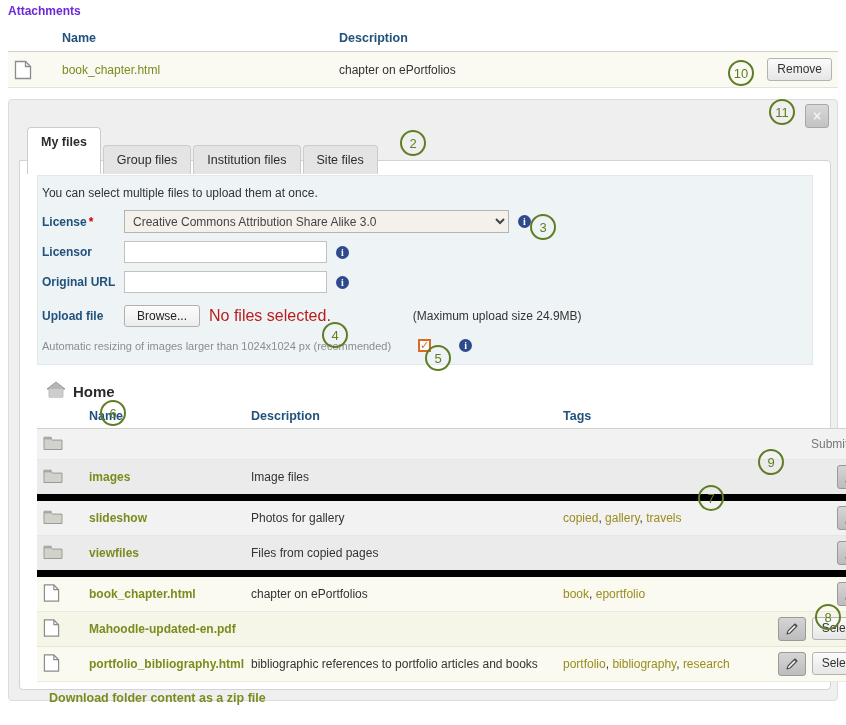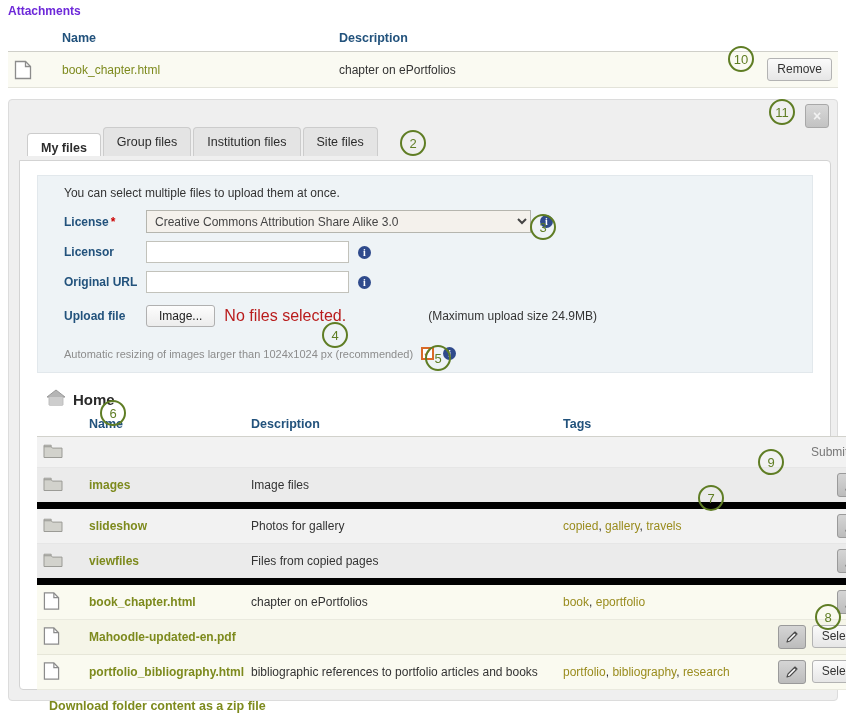--- a/index.html
+++ b/index.html
@@ -140,42 +140,42 @@
     font-size: 12.5px;
     color: #2c2c2c;
     margin-right: 2px;
     cursor: pointer;
     line-height: 15px;
   }
   .tab.active {
     background: #ffffff;
     font-weight: bold;
     border-color: #cccccc;
-    padding-bottom: 0;
+    padding-bottom: 24px;
     position: relative;
     z-index: 6;
   }
 
   
   .card {
     position: absolute;
     left: 10px; top: 60px;
     width: 812px; height: 530px;
     background: #ffffff;
     border: 1px solid #d3d3d3;
     border-radius: 0 4px 4px 4px;
     box-sizing: border-box;
   }
 
   
   .upload-box {
     margin: 14px 17px 0 17px;
     background: #eef3f6;
     border: 1px solid #e2e8ec;
-    padding: 10px 14px 12px 26px;
+    padding: 10px 14px 12px 4px;
   }
   .upload-intro { font-size: 12px; color: #333; margin-bottom: 10px; }
 
   .frow { display: flex; align-items: center; margin-bottom: 8px; }
   .flabel {
     width: 82px;
     font-weight: bold;
     font-size: 12px;
     color: #22527c;
     flex: 0 0 auto;
@@ -213,21 +213,22 @@
     font-weight: bold;
     font-family: "Liberation Serif", serif;
     margin-left: 9px;
     cursor: pointer;
     line-height: 13px;
   }
   .upl-note { font-size: 12px; color: #333; margin-left: 28px; }
   .resize-line {
     display: flex; align-items: center;
     font-size: 11px; color: #8c8c8c;
-    margin-top: 20px;
+    margin-top: 12px;
+    gap: 19px;
   }
   .chk {
     width: 13px; height: 13px;
     border: 2px solid #d96a28;
     background: #ffffff;
     display: inline-flex;
     align-items: center; justify-content: center;
     margin-left: 8px;
     color: #d96a28;
     font-size: 11px;
@@ -368,21 +369,21 @@
       </div>
 
       <div class="frow">
         <div class="flabel">Original URL</div>
         <input class="txt" type="text" value="" style="">
         <span class="infoi">i</span>
       </div>
 
       <div class="frow" style="margin-top:12px; margin-bottom:2px;">
         <div class="flabel">Upload file</div>
-        <span class="browse-btn">Image...</span>
+        <span class="browse-btn">Browse...</span>
         <span class="nofiles">No files selected.</span>
         <span class="upl-note" style="margin-left:82px;">(Maximum upload size 24.9MB)</span>
       </div>
 
       <div class="resize-line">
         <span>Automatic resizing of images larger than 1024x1024 px (recommended)</span>
         <span class="chk">✓</span>
         <span class="infoi">i</span>
       </div>
     </div>
@@ -519,15 +520,15 @@
 
 <div id="markers">
     <div class="marker" style="left: 400px; top: 130px;">2</div>
     <div class="marker" style="left: 530px; top: 214px;">3</div>
     <div class="marker" style="left: 322px; top: 322px;">4</div>
     <div class="marker" style="left: 425px; top: 345px;">5</div>
     <div class="marker" style="left: 100px; top: 400px;">6</div>
     <div class="marker" style="left: 698px; top: 485px;">7</div>
     <div class="marker" style="left: 815px; top: 604px;">8</div>
     <div class="marker" style="left: 758px; top: 449px;">9</div>
-    <div class="marker" style="left: 728px; top: 46px;">10</div>
+    <div class="marker" style="left: 728px; top: 60px;">10</div>
     <div class="marker" style="left: 769px; top: 99px;">11</div>
   </div>
 
 </body></html>

